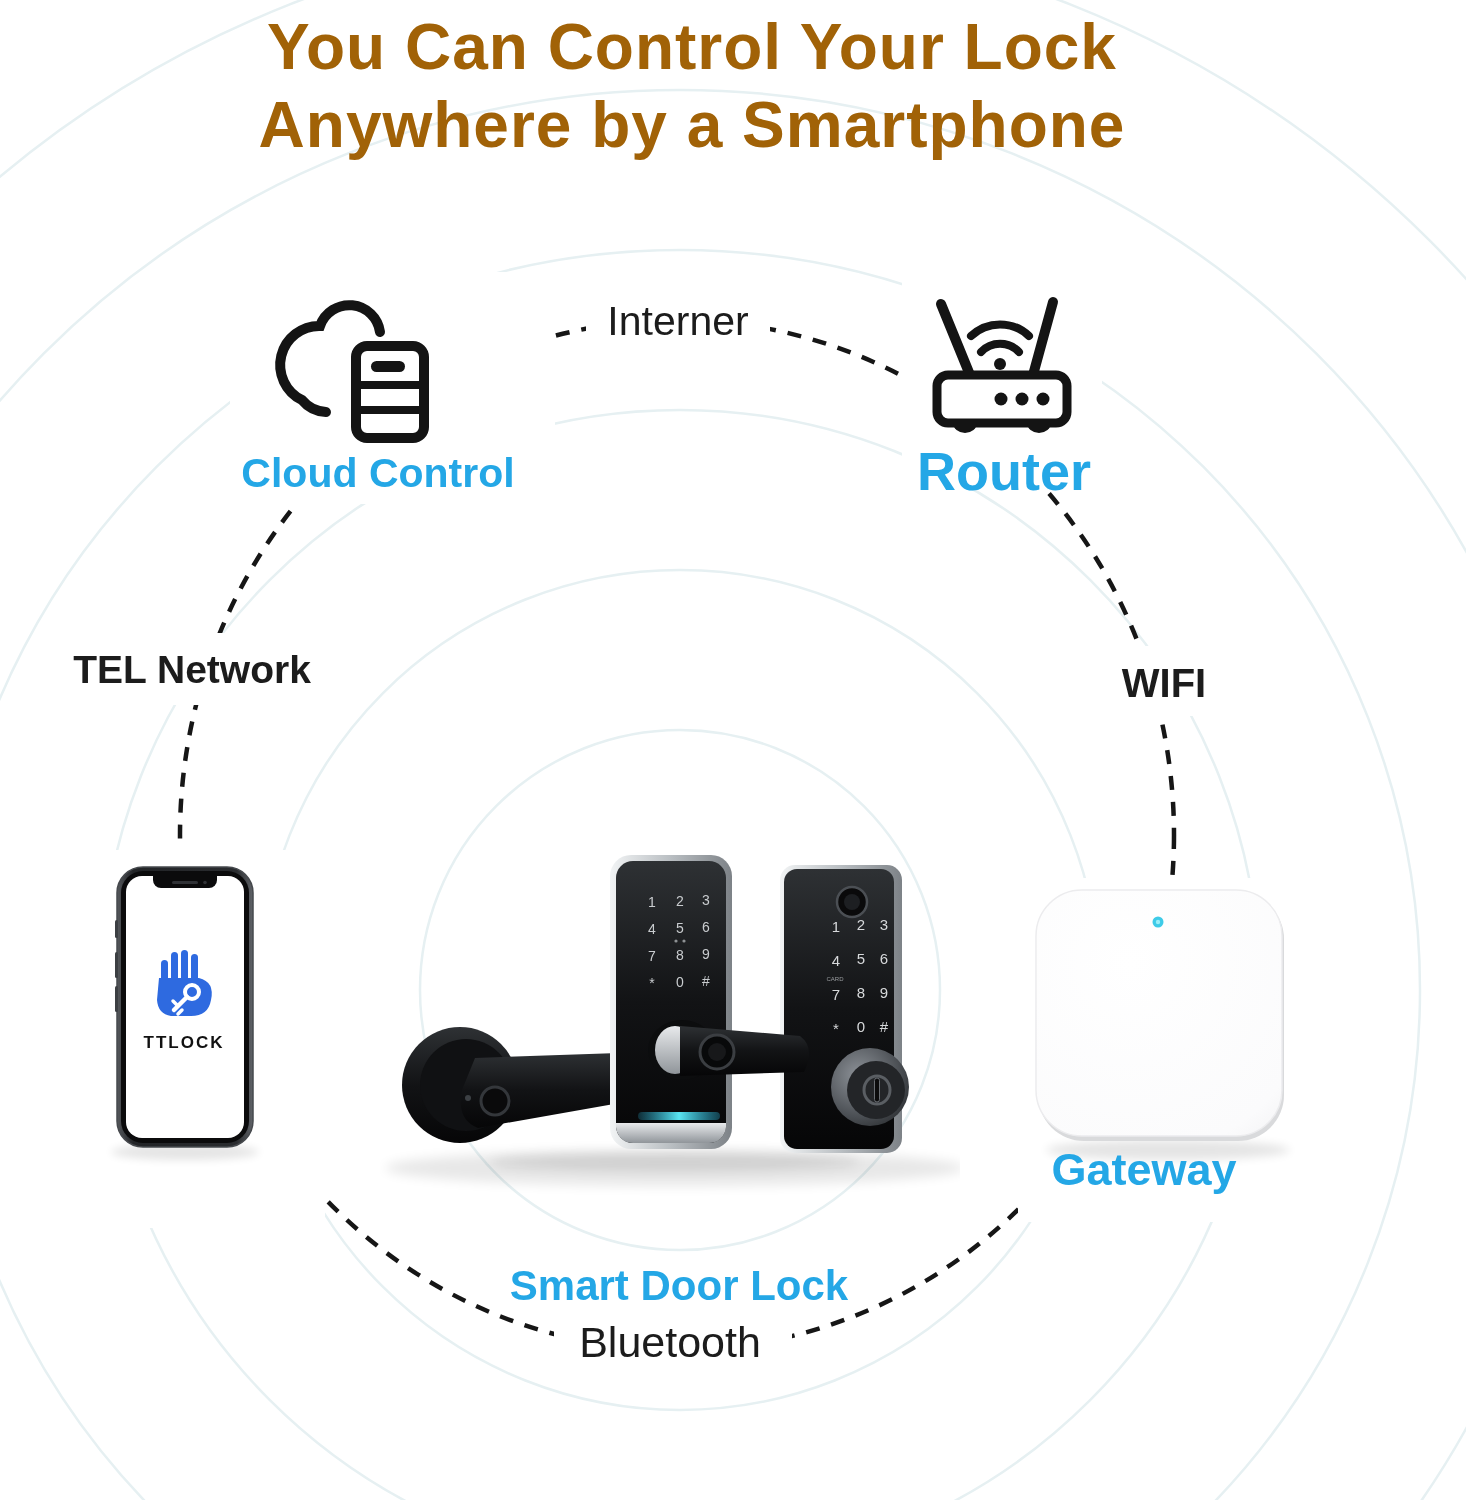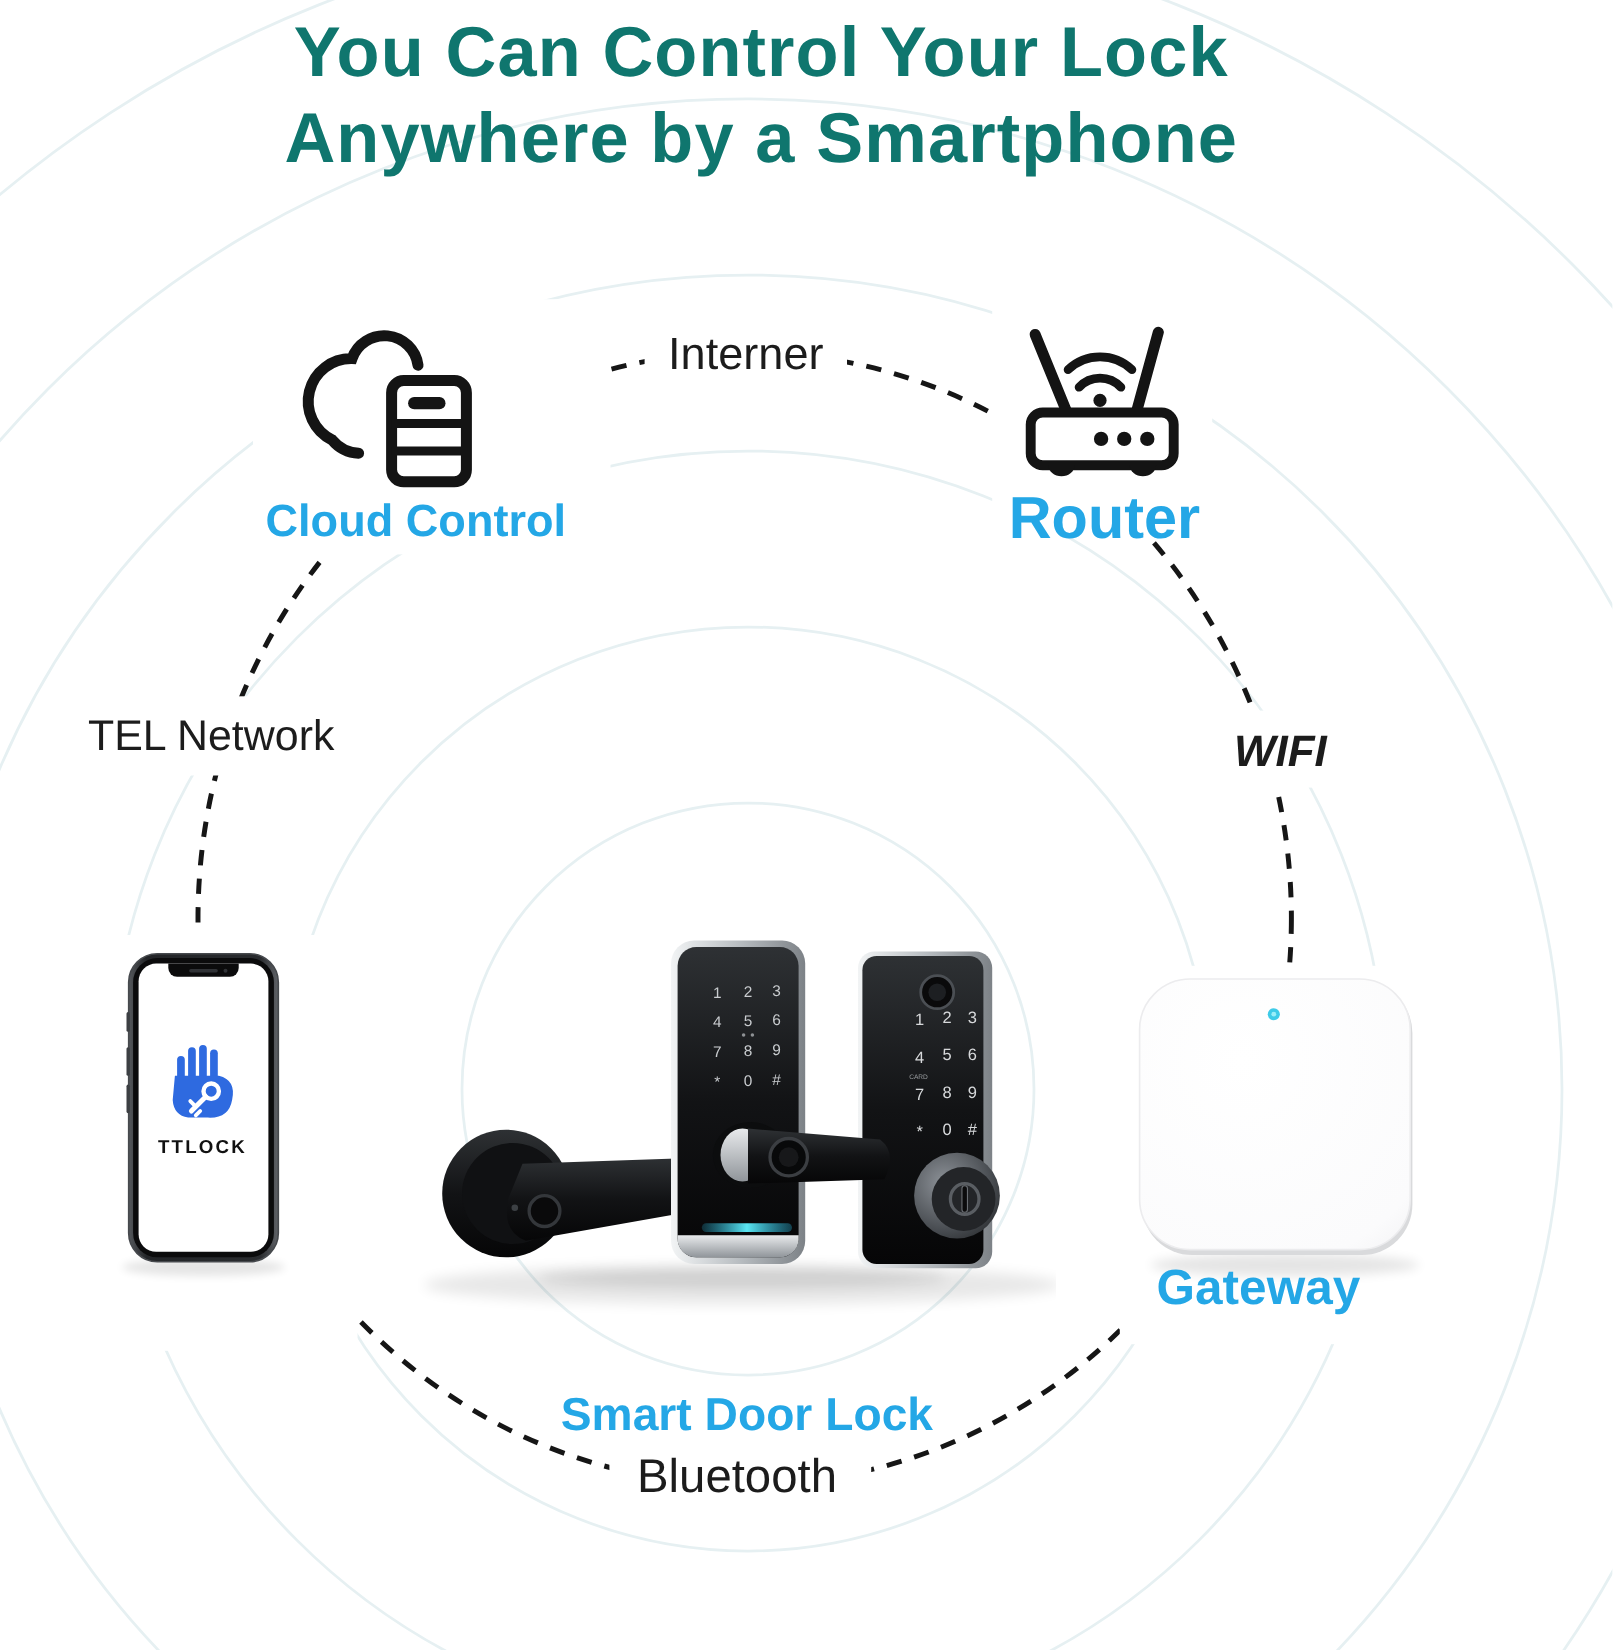--- a/index.html
+++ b/index.html
@@ -3,21 +3,21 @@
 <meta charset="utf-8">
 <style>
   html,body{margin:0;padding:0;background:#ffffff;}
   .stage{
     position:relative;width:1466px;height:1500px;overflow:hidden;background:#ffffff;
     font-family:"Liberation Sans","DejaVu Sans",sans-serif;
   }
   .abs{position:absolute;}
   .title{
     left:0;top:8px;width:1384px;text-align:center;
-    font-size:64px;font-weight:bold;line-height:78px;color:#0f766e;letter-spacing:1px;
+    font-size:64px;font-weight:bold;line-height:78px;color:#a16207;letter-spacing:1px;
   }
   .node-label{white-space:nowrap;transform:translateX(-50%);}
   .lbl-blue{color:#24a7e6;font-weight:bold;}
   .lbl-dark{color:#1c1c1c;}
   svg{display:block;}
   svg text{font-family:"Liberation Sans","DejaVu Sans",sans-serif;}
 </style>
 </head>
 <body>
 
@@ -232,23 +232,23 @@
     <div>You Can Control Your Lock</div>
     <div>Anywhere by a Smartphone</div>
   </div>
 
   <div class="abs node-label lbl-dark" style="left:678px;top:298px;font-size:41px;font-weight:500;">Interner</div>
 
   <div class="abs node-label lbl-blue" style="left:378px;top:450px;font-size:41px;">Cloud Control</div>
 
   <div class="abs node-label lbl-blue" style="left:1004px;top:440px;font-size:54px;">Router</div>
 
-  <div class="abs node-label lbl-dark" style="left:192px;top:648px;font-size:39px;font-weight:400;">TEL Network</div>
-
-  <div class="abs node-label lbl-dark" style="left:1164px;top:661px;font-size:40px;font-weight:600;font-style:italic;">WIFI</div>
+  <div class="abs node-label lbl-dark" style="left:192px;top:648px;font-size:39px;font-weight:700;">TEL Network</div>
+
+  <div class="abs node-label lbl-dark" style="left:1164px;top:661px;font-size:40px;font-weight:600;">WIFI</div>
 
 
   <div class="abs node-label lbl-blue" style="left:679px;top:1262px;font-size:42px;">Smart Door Lock</div>
 
   <div class="abs node-label lbl-dark" style="left:670px;top:1318px;font-size:43px;">Bluetooth</div>
 
   <div class="abs node-label lbl-blue" style="left:1144px;top:1144px;font-size:45px;">Gateway</div>
 
 </div>
 

